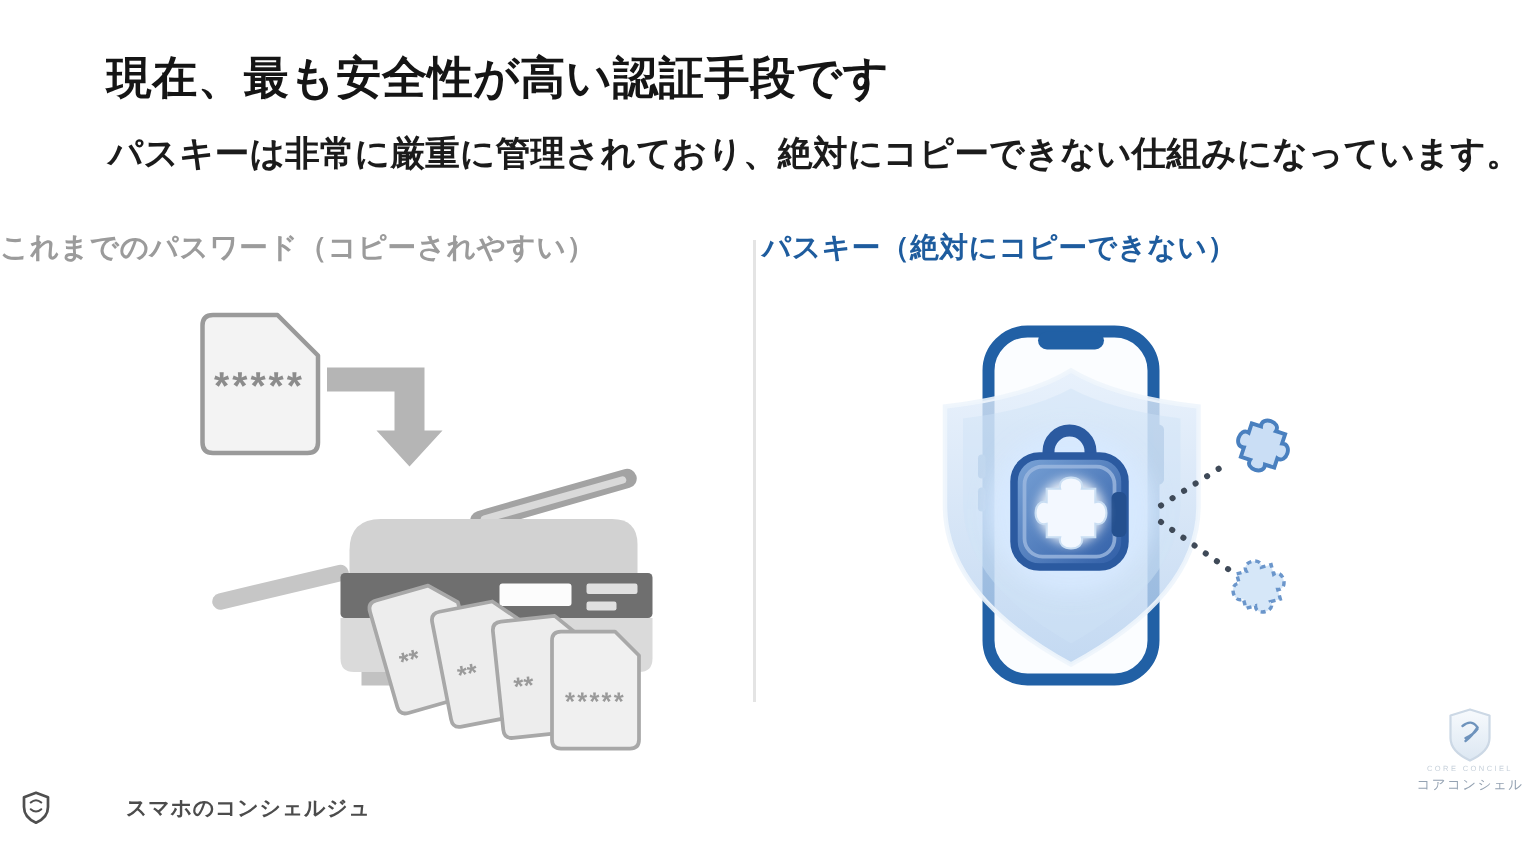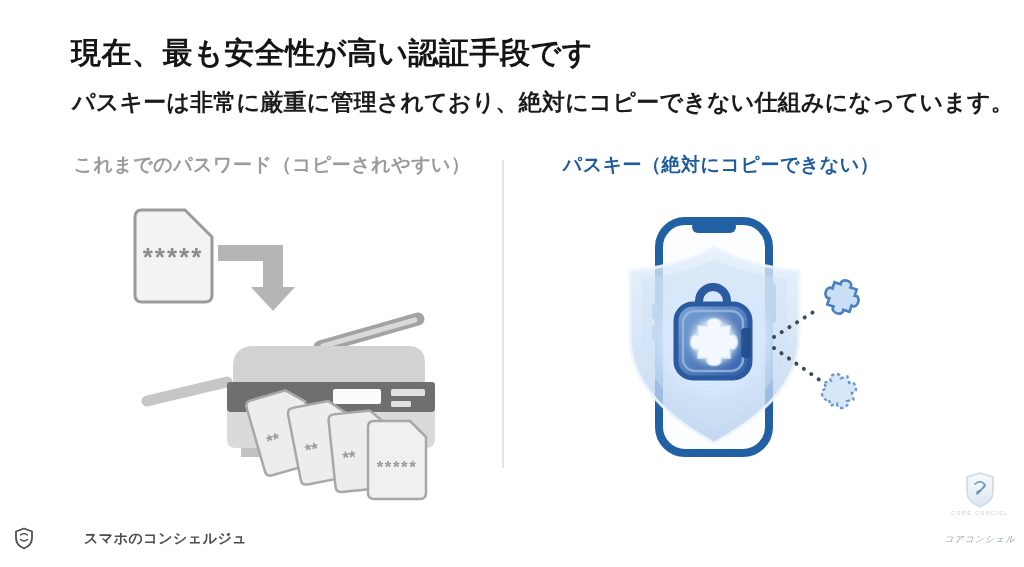--- a/index.html
+++ b/index.html
@@ -9,31 +9,31 @@
   }
   .title{
     position:absolute;left:71px;top:36px;font-size:30px;font-weight:800;
     color:#151515;letter-spacing:.5px;line-height:1.15;
   }
   .subtitle{
     position:absolute;left:72px;top:87px;font-size:23px;font-weight:700;
     color:#1b1b1b;letter-spacing:.2px;
   }
   .col-heading{position:absolute;top:152px;font-size:19px;font-weight:700;letter-spacing:.5px;}
-  .left-heading{left:0;width:500px;text-align:center;color:#9b9b9b;padding-left:22px;}
-  .right-heading{left:508px;width:426px;text-align:center;color:#1e5c9e;}
+  .left-heading{left:0;width:500px;text-align:left;color:#9b9b9b;}
+  .right-heading{left:508px;width:426px;color:#1e5c9e;}
   .divider{position:absolute;left:502px;top:160px;width:2px;height:308px;background:#e4e4e4;}
   .left-illo{position:absolute;left:115px;top:195px;width:360px;height:310px;}
   .right-illo{position:absolute;left:590px;top:185px;width:330px;height:300px;}
   .brand{position:absolute;left:14px;top:527px;display:flex;align-items:center;gap:6px;}
   .brand-text{font-size:14px;font-weight:700;color:#4c4c4c;letter-spacing:.5px;margin-left:44px;}
   .badge{position:absolute;left:938px;top:472px;width:84px;display:flex;
          flex-direction:column;align-items:center;}
   .badge-caption-en{font-size:5px;color:#c6d0da;letter-spacing:1.6px;margin-top:2px;white-space:nowrap;}
-  .badge-caption{font-size:9px;color:#94a2b2;letter-spacing:1px;margin-top:17px;white-space:nowrap;font-style:italic;}
+  .badge-caption{font-size:9px;color:#94a2b2;letter-spacing:1px;margin-top:1px;white-space:nowrap;}
 </style>
 </head>
 <body>
 
 <div class="stage">
 
   <div class="title">現在、最も安全性が高い認証手段です</div>
   <div class="subtitle">パスキーは非常に厳重に管理されており、絶対にコピーできない仕組みになっています。</div>
 
   <div class="col-heading left-heading">これまでのパスワード（コピーされやすい）</div>

